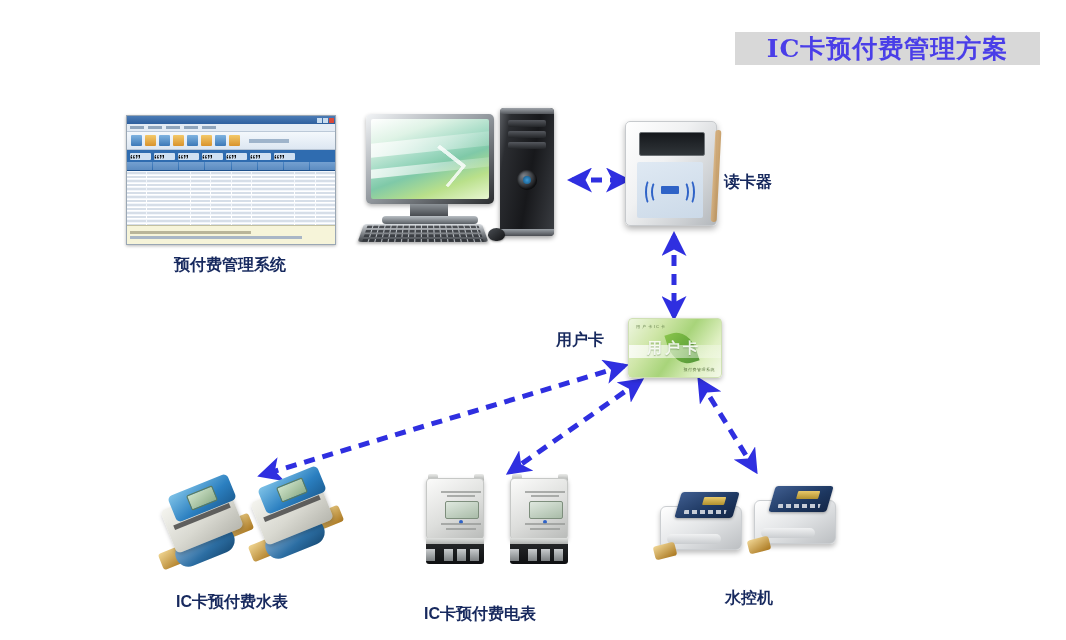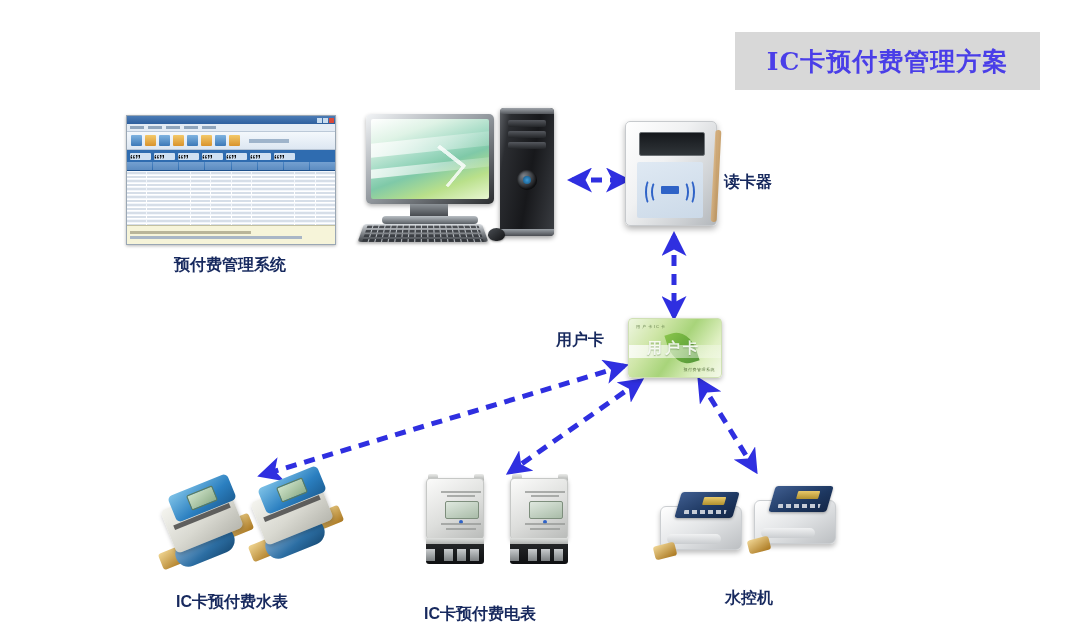--- a/index.html
+++ b/index.html
@@ -5,21 +5,21 @@
   html,body{margin:0;padding:0;}
   body{
     width:1066px;height:640px;background:#ffffff;
     font-family:"Liberation Sans","DejaVu Sans",sans-serif;
     overflow:hidden;position:relative;
   }
   .stage{position:absolute;inset:0;}
 
   
   #title-banner{
-    position:absolute;left:735px;top:32px;width:305px;height:58px;
+    position:absolute;left:735px;top:32px;width:305px;height:33px;
     background:#d8d8d8;display:flex;align-items:center;justify-content:center;
   }
   #title-banner .txt{
     font-size:25px;font-weight:bold;color:#4a3ee8;letter-spacing:1px;
     font-family:"DejaVu Serif","Liberation Serif",serif;white-space:nowrap;
   }
 
   
   .node-label{
     position:absolute;color:#17295e;font-weight:bold;font-size:16px;

